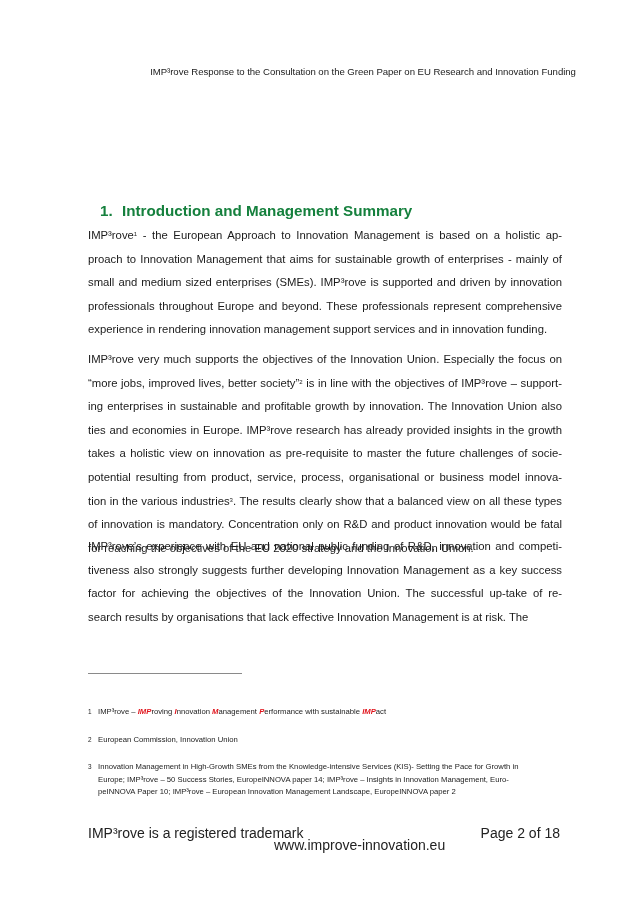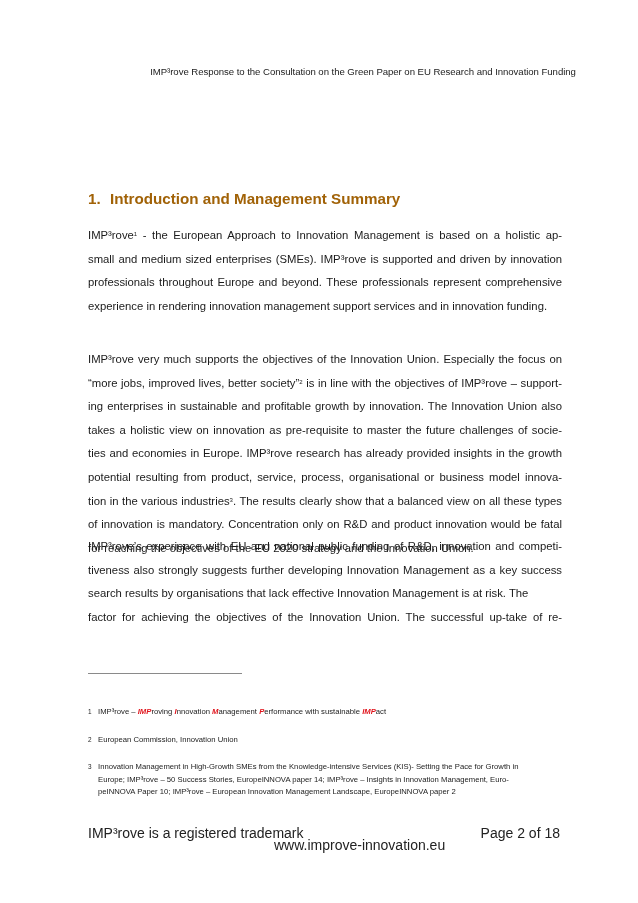--- a/index.html
+++ b/index.html
@@ -25,22 +25,22 @@
       color: #222;
       letter-spacing: -0.05px;
       margin-left: 44px;
     }
     .heading {
       position: absolute;
       top: 190px;
       left: 88px;
       font-size: 15.2px;
       font-weight: bold;
-      color: #a16207;
-      margin: 0;
+      color: #15803d;
+      margin: 12px;
       white-space: nowrap;
     }
     .heading .num {
       display: inline-block;
       width: 22px;
     }
     .body-text {
       position: absolute;
       left: 88px;
       width: 474px;
@@ -125,40 +125,41 @@
   </style>
 </head>
 <body>
 
 <div class="page-header">IMP³rove Response to the Consultation on the Green Paper on EU Research and Innovation Funding</div>
 
 <h1 class="heading"><span class="num">1.</span><span>Introduction and Management Summary</span></h1>
 
 <div class="body-text p1">
     <span class="line"><span>IMP³rove<sup>1</sup> - the European Approach to Innovation Management is based on a holistic ap-</span></span>
+    <span class="line"><span>proach to Innovation Management that aims for sustainable growth of enterprises - mainly of</span></span>
     <span class="line"><span>small and medium sized enterprises (SMEs). IMP³rove is supported and driven by innovation</span></span>
     <span class="line"><span>professionals throughout Europe and beyond. These professionals represent comprehensive</span></span>
     <span class="line last"><span>experience in rendering innovation management support services and in innovation funding.</span></span>
   </div>
 <div class="body-text p2">
     <span class="line"><span>IMP³rove very much supports the objectives of the Innovation Union. Especially the focus on</span></span>
     <span class="line"><span>“more jobs, improved lives, better society”<sup>2</sup> is in line with the objectives of IMP³rove – support-</span></span>
     <span class="line"><span>ing enterprises in sustainable and profitable growth by innovation. The Innovation Union also</span></span>
+    <span class="line"><span>ties and economies in Europe. IMP³rove research has already provided insights in the growth</span></span>
     <span class="line"><span>takes a holistic view on innovation as pre-requisite to master the future challenges of socie-</span></span>
-    <span class="line"><span>ties and economies in Europe. IMP³rove research has already provided insights in the growth</span></span>
     <span class="line"><span>potential resulting from product, service, process, organisational or business model innova-</span></span>
     <span class="line"><span>tion in the various industries<sup>3</sup>. The results clearly show that a balanced view on all these types</span></span>
     <span class="line"><span>of innovation is mandatory. Concentration only on R&amp;D and product innovation would be fatal</span></span>
     <span class="line last"><span>for reaching the objectives of the EU 2020 strategy and the Innovation Union.</span></span>
   </div>
 <div class="body-text p3">
     <span class="line"><span>IMP³rove’s experience with EU and national public funding of R&amp;D, innovation and competi-</span></span>
     <span class="line"><span>tiveness also strongly suggests further developing Innovation Management as a key success</span></span>
+    <span class="line"><span>factor for achieving the objectives of the Innovation Union. The successful up-take of re-</span></span>
     <span class="line last"><span>search results by organisations that lack effective Innovation Management is at risk. The</span></span>
-    <span class="line"><span>factor for achieving the objectives of the Innovation Union. The successful up-take of re-</span></span>
   </div>
 
 <div class="footnote-rule"></div>
 
 <div class="footnote fn1">
   <span class="fn-num">1</span><span class="fn-body" id="fn1-body">IMP³rove – <span class="red-it">IMP</span>roving <span class="red-it">I</span>nnovation <span class="red-it">M</span>anagement <span class="red-it">P</span>erformance with sustainable <span class="red-it">IMP</span>act</span>
 </div>
 
 <div class="footnote fn2">
   <span class="fn-num">2</span><span class="fn-body">European Commission, Innovation Union</span>

